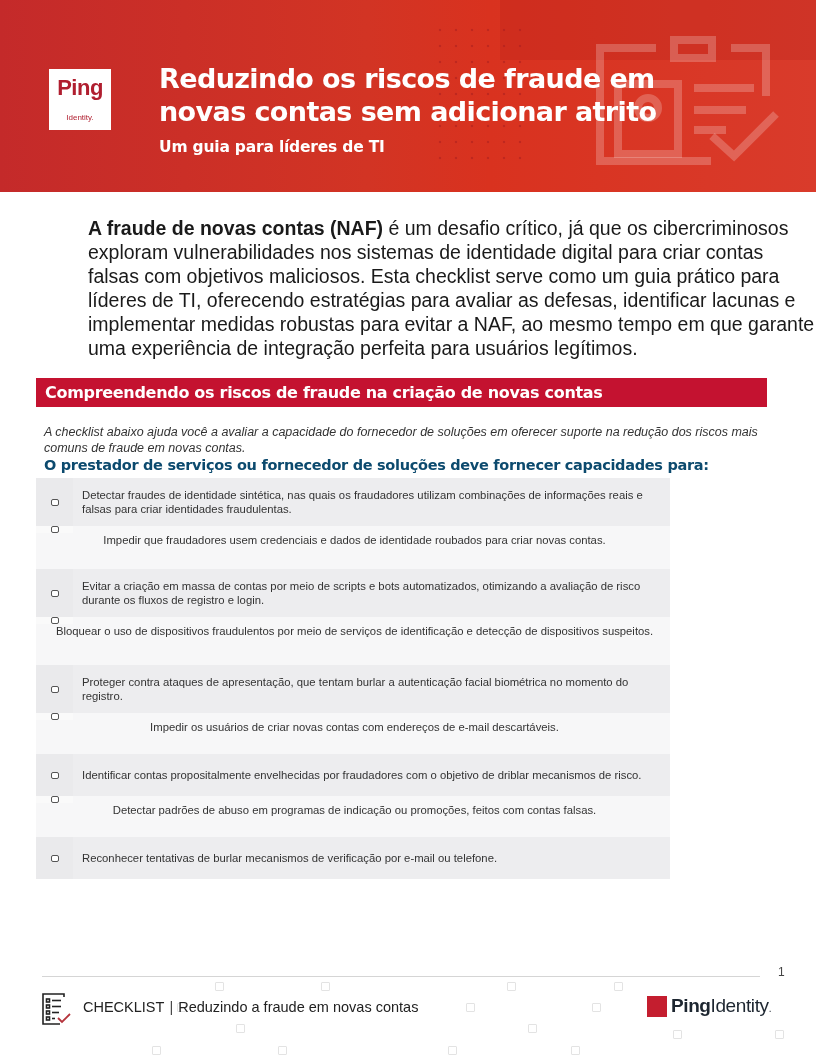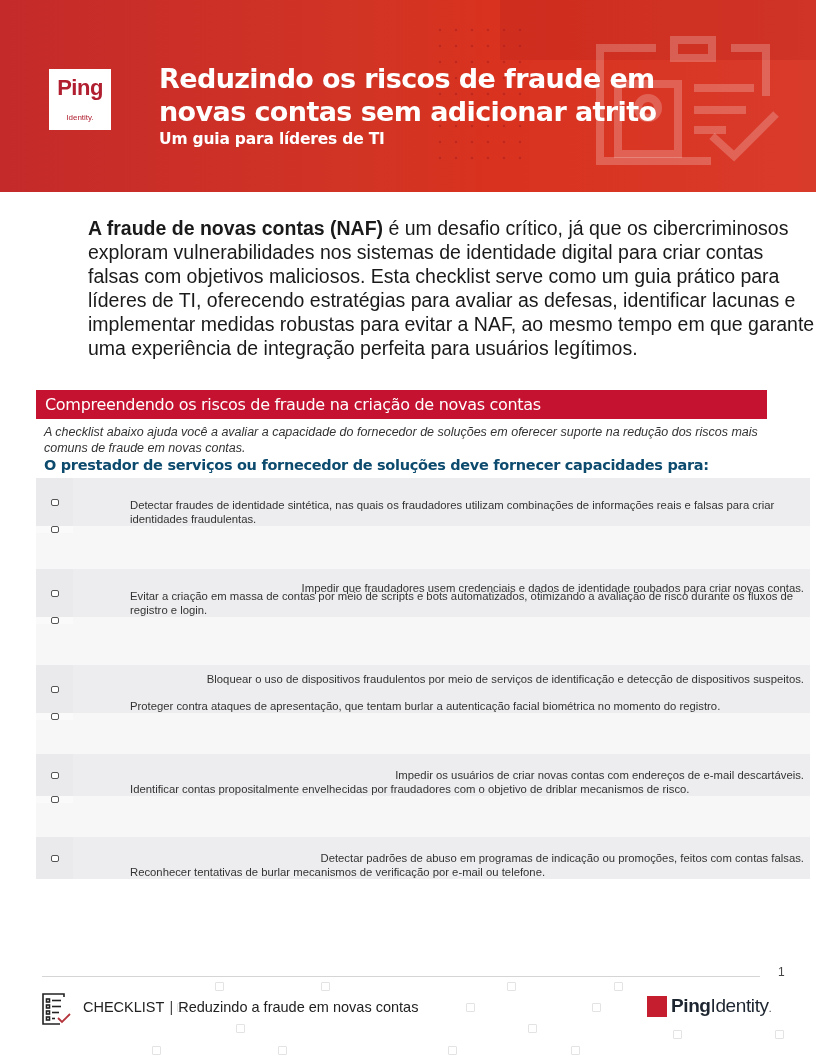--- a/index.html
+++ b/index.html
@@ -27,53 +27,53 @@
   }
   .logo-ping { font-weight: 700; font-size: 22px; color: #b01e2f; line-height: 20px; letter-spacing: -0.5px; }
   .logo-identity { font-size: 8px; color: #b01e2f; line-height: 9px; margin-top: 15px; }
 
   .title {
     position: absolute; left: 159px; top: 62px; width: 520px;
     color: #ffffff; font-weight: 700; font-size: 27px; line-height: 33px;
     font-family: "DejaVu Sans", sans-serif; letter-spacing: -0.6px;
   }
   .subtitle {
-    position: absolute; left: 159px; top: 130px;
+    position: absolute; left: 159px; top: 138px;
     color: #ffffff; font-weight: 700; font-size: 15.5px;
     font-family: "DejaVu Sans", sans-serif; letter-spacing: -0.2px;
   }
   .banner-icon { position: absolute; left: 596px; top: 36px; width: 190px; height: 130px; }
 
   
   .intro {
     position: absolute; left: 44px; top: 216px; width: 730px;
     font-size: 19.5px; line-height: 24px; color: #1a1a1a; margin-left: 44px;
   }
   .intro b { font-weight: 700; }
 
   
   .section-bar {
-    position: absolute; left: 36px; top: 390px; width: 731px; height: 29px;
-    background: #c41230; color: #fff; font-weight: 400;
+    position: absolute; left: 36px; top: 378px; width: 731px; height: 29px;
+    background: #c41230; color: #fff; font-weight: 700;
     font-family: "DejaVu Sans", sans-serif; font-size: 16px;
     padding-left: 9px; line-height: 29px; letter-spacing: -0.3px;
   }
   .section-desc {
     position: absolute; left: 44px; top: 424px; width: 730px;
     font-style: italic; font-size: 12.5px; line-height: 16px; color: #333;
   }
   .section-lead {
     position: absolute; left: 44px; top: 457px; width: 730px;
     color: #0c4a6e; font-weight: 700; font-size: 14.5px;
     font-family: "DejaVu Sans", sans-serif; letter-spacing: -0.3px;
   }
 
   
   .checklist { position: absolute; left: 36px; top: 478px; width: 731px; }
-  .row { display: flex; align-items: flex-end; width: 774px; gap: 48px; }
+  .row { display: flex; align-items: center; width: 634px; }
   .row.shaded { background: #ededef; }
   .row.light { background: #f7f7f8; flex-direction: column; }
   .row .cbcell {
     width: 37px; align-self: stretch; display: flex; align-items: center; justify-content: center;
   }
   .row.shaded .cbcell { background: #eaeaec; }
   .row.light .cbcell { background: #fafafa; }
   .cb {
     width: 8px; height: 7px; border: 1px solid #555; border-radius: 2px; background: #fff; display: block;
   }

